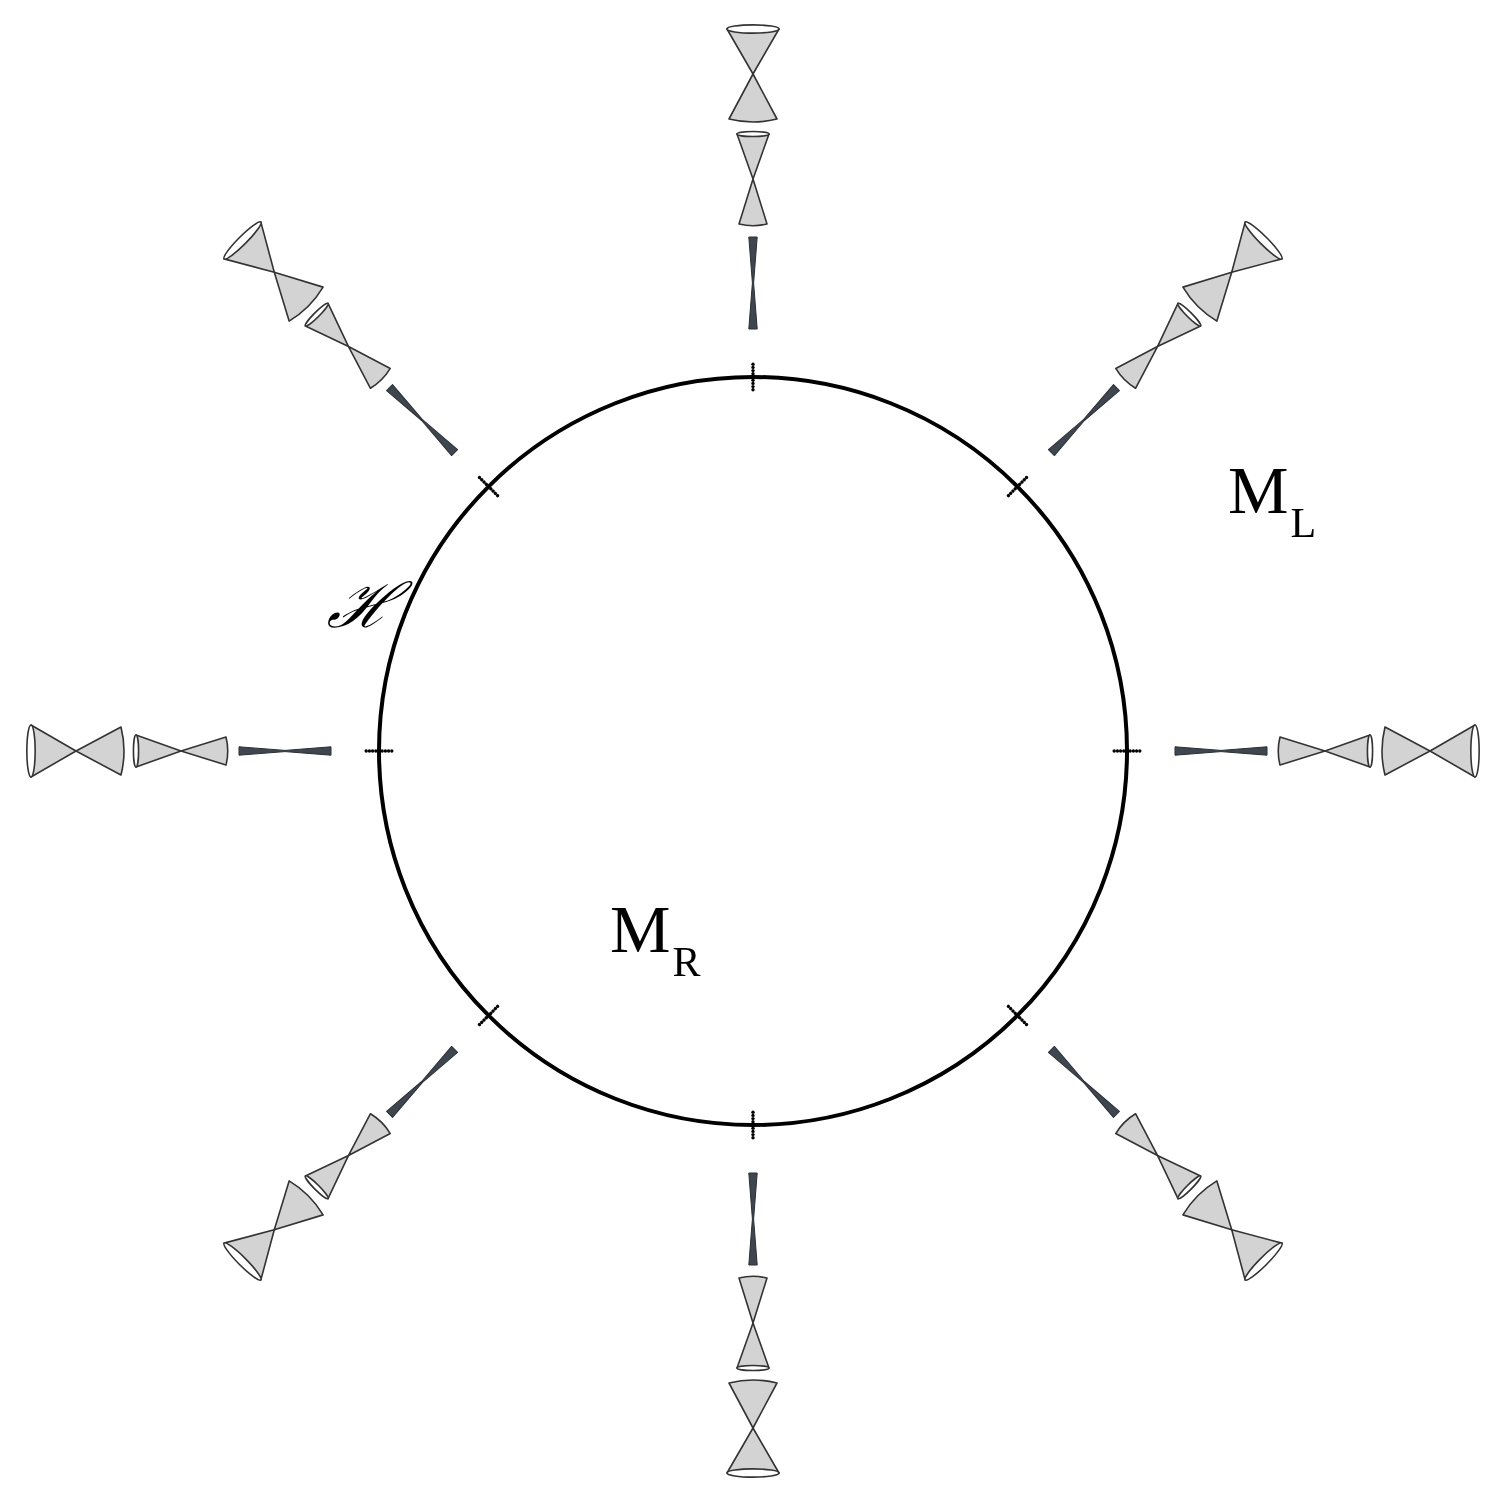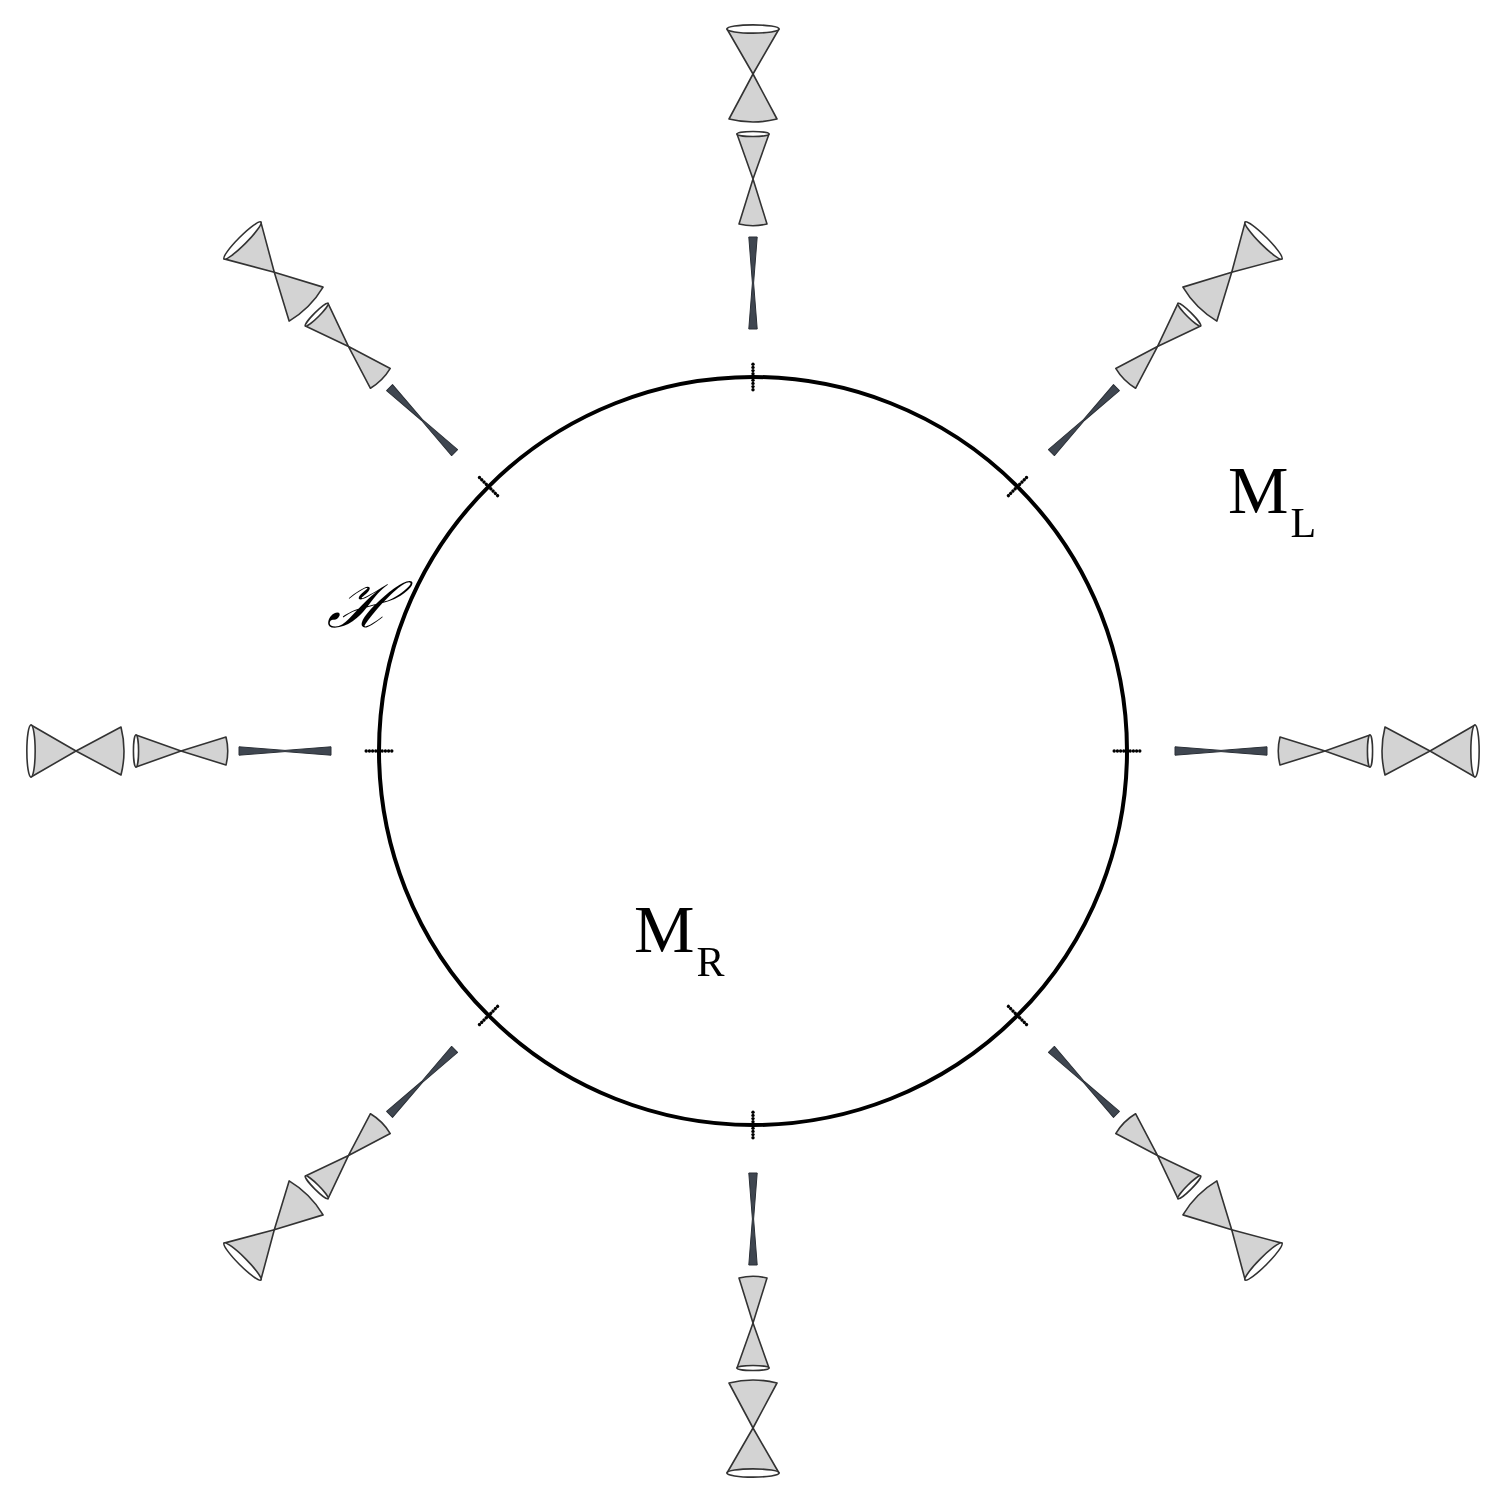--- a/index.html
+++ b/index.html
@@ -3,21 +3,21 @@
 <meta charset="utf-8">
 <style>
   html, body { margin: 0; padding: 0; background: #ffffff; }
   body { width: 1500px; height: 1500px; position: relative; overflow: hidden; }
   #diagram { position: absolute; left: 0; top: 0; }
   .label { position: absolute; font-family: "Liberation Serif", serif; color: #000; line-height: 1; }
   .label-main { font-size: 68px; }
   .label-sub { font-size: 42px; position: relative; top: 24px; left: 2px; }
   .label-script { font-family: "DejaVu Serif", serif; font-style: italic; font-size: 62px; }
   #label-ml { left: 1208px; top: 456px; margin-left: 20px; }
-  #label-mr { left: 610px; top: 895px; margin-left: 24px; }
+  #label-mr { left: 610px; top: 895px; }
   #label-h { left: 330px; top: 575px; transform: skewX(-12deg); }
 </style>
 </head>
 <body>
 
 <svg id="diagram" width="1500" height="1500" viewBox="0 0 1500 1500" xmlns="http://www.w3.org/2000/svg">
   <circle id="horizon" cx="753" cy="751" r="374" fill="none" stroke="#000" stroke-width="4"></circle>
   <g id="rays">
       <g transform="translate(753 751) rotate(0)">
         <g transform="translate(374 0)">

